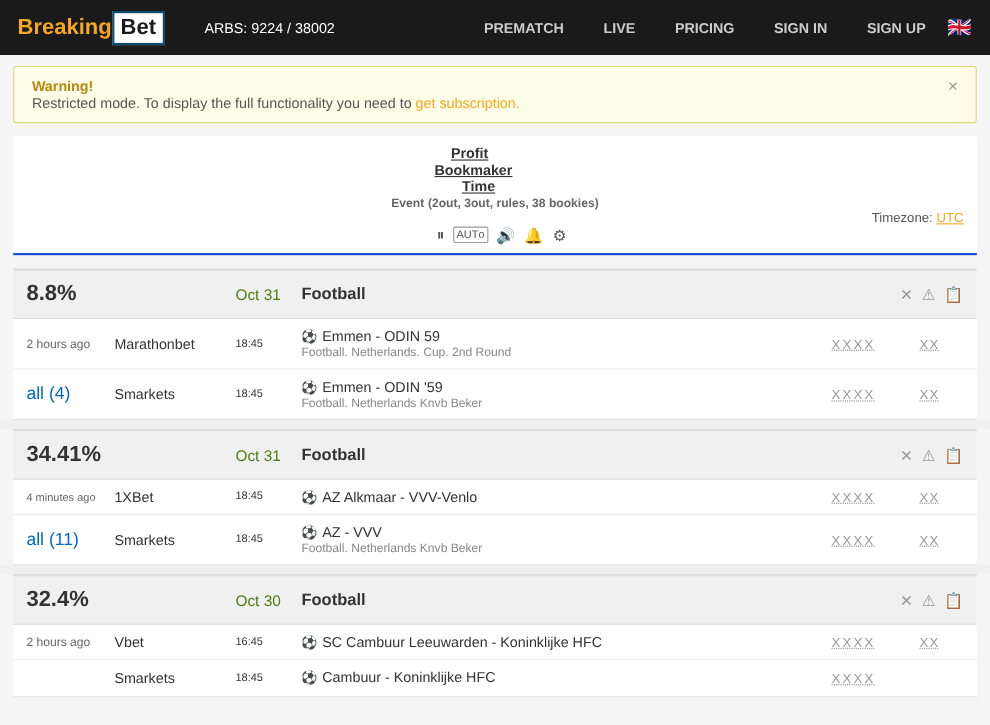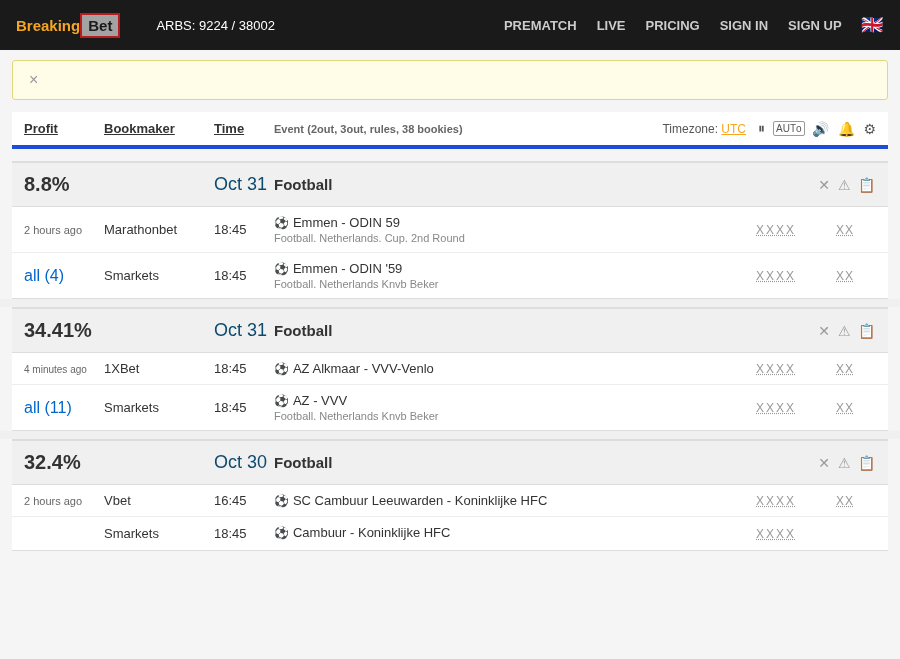--- a/index.html
+++ b/index.html
@@ -10,36 +10,36 @@
       background: #1a1a1a;
       display: flex;
       align-items: center;
       padding: 0 16px;
       height: 50px;
       gap: 24px;
     }
     .logo {
       display: flex;
       align-items: center;
-      font-size: 15px;
+      font-size: 20px;
       font-weight: bold;
       color: #fff;
       gap: 0;
     }
     .logo-breaking { color: #f5a623; }
     .logo-bet {
-      background: #a3a3a3;
+      background: #ffffff;
       color: #1a1a1a;
       padding: 2px 6px;
-      border: 2px solid #b91c1c;
+      border: 2px solid #0c4a6e;
     }
     .arbs-info { color: #ccc; font-size: 13px; margin-left: 12px; }
     .arbs-info span { color: #fff; }
     .nav-links { display: flex; gap: 20px; margin-left: auto; align-items: center; }
-    .nav-link { color: #ccc; text-decoration: none; font-size: 13px; font-weight: bold; cursor: pointer; }
+    .nav-link { color: #ccc; text-decoration: none; font-size: 13px; font-weight: bold; cursor: pointer; margin-left: 16px; }
     .flag { font-size: 18px; cursor: pointer; }
 
     
     .warning-bar {
       background: #fffde7;
       border: 1px solid #e0d97a;
       padding: 10px 16px;
       margin: 10px 12px;
       border-radius: 3px;
       display: flex;
@@ -49,23 +49,24 @@
     .warning-title { color: #b8860b; font-weight: bold; font-size: 13px; }
     .warning-text { color: #555; font-size: 13px; }
     .warning-link { color: #f5a623; text-decoration: none; }
     .warning-close { color: #999; cursor: pointer; font-size: 16px; }
 
     
     .table-header {
       display: flex;
       align-items: center;
       padding: 8px 12px;
-      border-bottom: 4px solid #1d4ed8;
+      border-bottom: 2px solid #1d4ed8;
       background: #fff;
       margin: 12px 12px;
+      flex-direction: column;
     }
     .th-profit { width: 80px; font-weight: bold; text-decoration: underline; cursor: pointer; }
     .th-bookmaker { width: 110px; font-weight: bold; text-decoration: underline; cursor: pointer; }
     .th-time { width: 60px; font-weight: bold; text-decoration: underline; cursor: pointer; }
     .th-event { flex: 1; font-weight: bold; font-size: 12px; }
     .th-event span { font-size: 11px; font-weight: bold; color: #666; }
     .th-timezone { margin-left: auto; font-size: 12px; color: #555; }
     .th-timezone a { color: #f5a623; text-decoration: underline; cursor: pointer; }
     .th-controls { display: flex; gap: 8px; margin-left: 12px; align-items: center; }
     .ctrl-icon { font-size: 14px; cursor: pointer; color: #555; }
@@ -77,36 +78,36 @@
     .group-header {
       display: flex;
       align-items: center;
       padding: 10px 12px;
       background: #f0f0f0;
       border-top: 2px solid #ddd;
       border-bottom: 1px solid #ddd;
     }
     .gh-profit { font-size: 20px; font-weight: bold; width: 80px; }
     .gh-bookmaker { width: 110px; }
-    .gh-time { width: 60px; font-size: 18px; color: #0c4a6e; }
+    .gh-time { width: 60px; font-size: 14px; color: #4d7c0f; }
     .gh-event { flex: 1; font-size: 15px; font-weight: bold; color: #333; }
     .gh-actions { display: flex; gap: 8px; margin-left: auto; align-items: center; }
     .gh-action { color: #999; cursor: pointer; font-size: 14px; }
 
     
     .bet-row {
       display: flex;
       align-items: center;
       padding: 8px 12px;
       border-bottom: 1px solid #eee;
     }
     .bet-row:last-child { border-bottom: none; }
     .br-time { width: 80px; font-size: 11px; color: #666; }
     .br-bookmaker { width: 110px; color: #333; font-size: 13px; }
-    .br-match-time { width: 60px; color: #333; font-size: 13px; }
+    .br-match-time { width: 60px; color: #333; font-size: 10px; }
     .br-event { flex: 1; }
     .br-event-title { font-size: 13px; color: #333; display: flex; align-items: center; gap: 4px; }
     .br-event-sub { font-size: 11px; color: #888; margin-top: 2px; }
     .br-odds { width: 80px; }
     .br-odds-val { font-size: 12px; color: #999; text-decoration: underline dotted; letter-spacing: 2px; }
     .br-result { width: 40px; }
     .br-result-val { font-size: 12px; color: #999; text-decoration: underline dotted; letter-spacing: 1px; }
     .football-icon { font-size: 12px; }
     .all-link { color: #0066cc; text-decoration: none; font-size: 16px; cursor: pointer; }
 
@@ -129,20 +130,26 @@
     <a class="nav-link">PREMATCH</a>
     <a class="nav-link">LIVE</a>
     <a class="nav-link">PRICING</a>
     <a class="nav-link">SIGN IN</a>
     <a class="nav-link">SIGN UP</a>
     <span class="flag">🇬🇧</span>
   </div>
 </nav>
 
 <div class="warning-bar">
+  <div>
+    <div class="warning-title">Warning!</div>
+    <div class="warning-text">
+      <span>Restricted mode. To display the full functionality you need to </span><a class="warning-link">get subscription.</a>
+    </div>
+  </div>
   <span class="warning-close">×</span>
 </div>
 
 <div class="table-header">
   <div class="th-profit">Profit</div>
   <div class="th-bookmaker">Bookmaker</div>
   <div class="th-time">Time</div>
   <div class="th-event">
     <span>Event</span>
     <span>(2out, 3out, rules, 38 bookies)</span>

